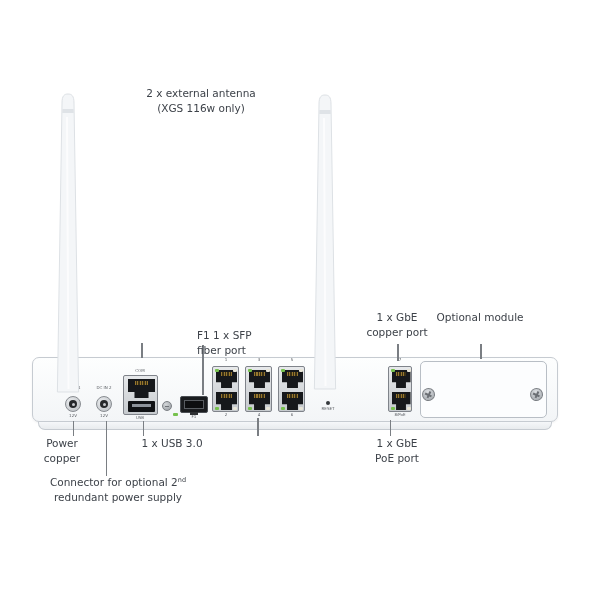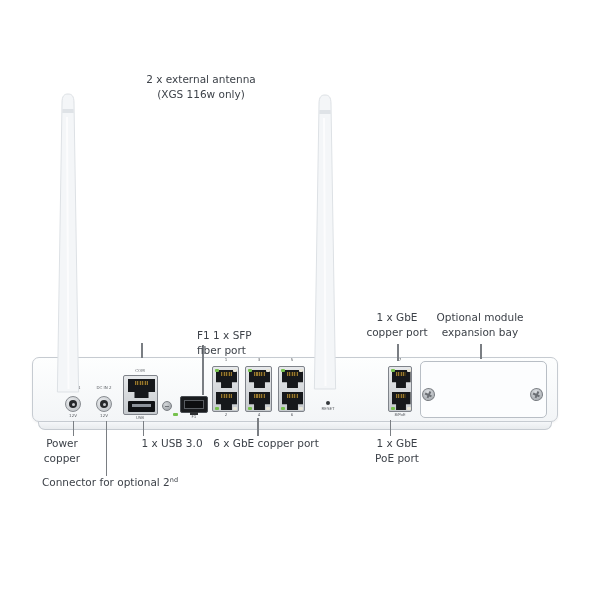--- a/index.html
+++ b/index.html
@@ -179,58 +179,55 @@
   <div class="leader" style="left:141px;top:343px;height:15px"></div>
   <div class="leader" style="left:202px;top:345px;height:50px"></div>
   <div class="leader" style="left:397px;top:344px;height:17px"></div>
   <div class="leader" style="left:480px;top:344px;height:15px"></div>
   <div class="leader" style="left:72.5px;top:421px;height:15px"></div>
   <div class="leader" style="left:105.5px;top:421px;height:55px"></div>
   <div class="leader" style="left:142.5px;top:421px;height:15px"></div>
   <div class="leader" style="left:257px;top:418px;height:18px"></div>
   <div class="leader" style="left:389.5px;top:420px;height:16px"></div>
 
-  <div class="lbl" style="left:101px;top:72px;width:200px">
+  <div class="lbl" style="left:101px;top:86px;width:200px">
     <span class="ln">2 x external antenna</span>
     <span class="ln">(XGS 116w only)</span>
   </div>
 
   <div class="lbl" style="left:66px;top:310px;width:120px">
   </div>
 
   <div class="lbl al" style="left:197px;top:328px;width:120px">
     <span class="ln">F1 1 x SFP</span>
     <span class="ln">fiber port</span>
   </div>
 
   <div class="lbl" style="left:337px;top:310px;width:120px">
     <span class="ln">1 x GbE</span>
     <span class="ln">copper port</span>
   </div>
 
   <div class="lbl" style="left:419px;top:310px;width:122px">
     <span class="ln">Optional module</span>
-    <span class="ln">expansion bay</span>
   </div>
 
   <div class="lbl" style="left:22px;top:436px;width:80px">
     <span class="ln">Power</span>
     <span class="ln">copper</span>
   </div>
 
   <div class="lbl" style="left:112px;top:436px;width:120px">
     <span class="ln">1 x USB 3.0</span>
   </div>
 
-  <div class="lbl" style="left:186px;top:436px;width:160px">
-    <span class="ln">6 x GbE copper port</span>
-  </div>
 
   <div class="lbl" style="left:357px;top:436px;width:80px">
     <span class="ln">1 x GbE</span>
     <span class="ln">PoE port</span>
   </div>
 
-  <div class="lbl" style="left:24px;top:475px;width:172px">
+  <div class="lbl" style="left:32px;top:475px;width:172px">
     <span class="ln"><span>Connector for optional 2</span><sup>nd</sup></span>
+    <span class="ln">redundant power supply</span>
   </div>
 
 </div>
 
 </body></html>

